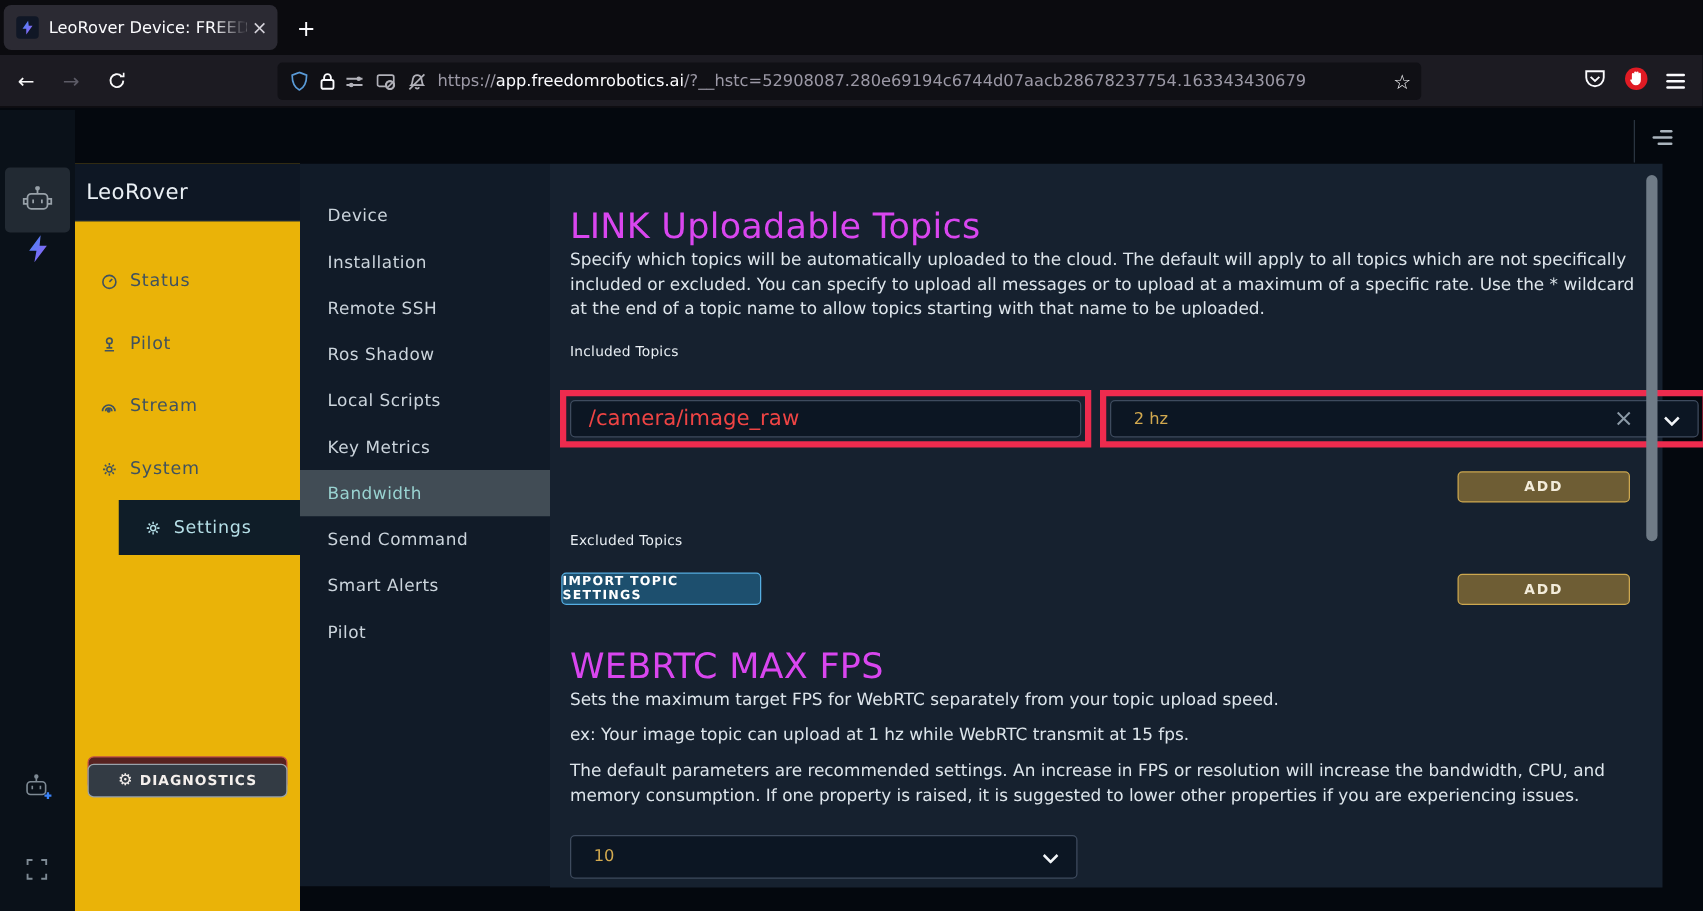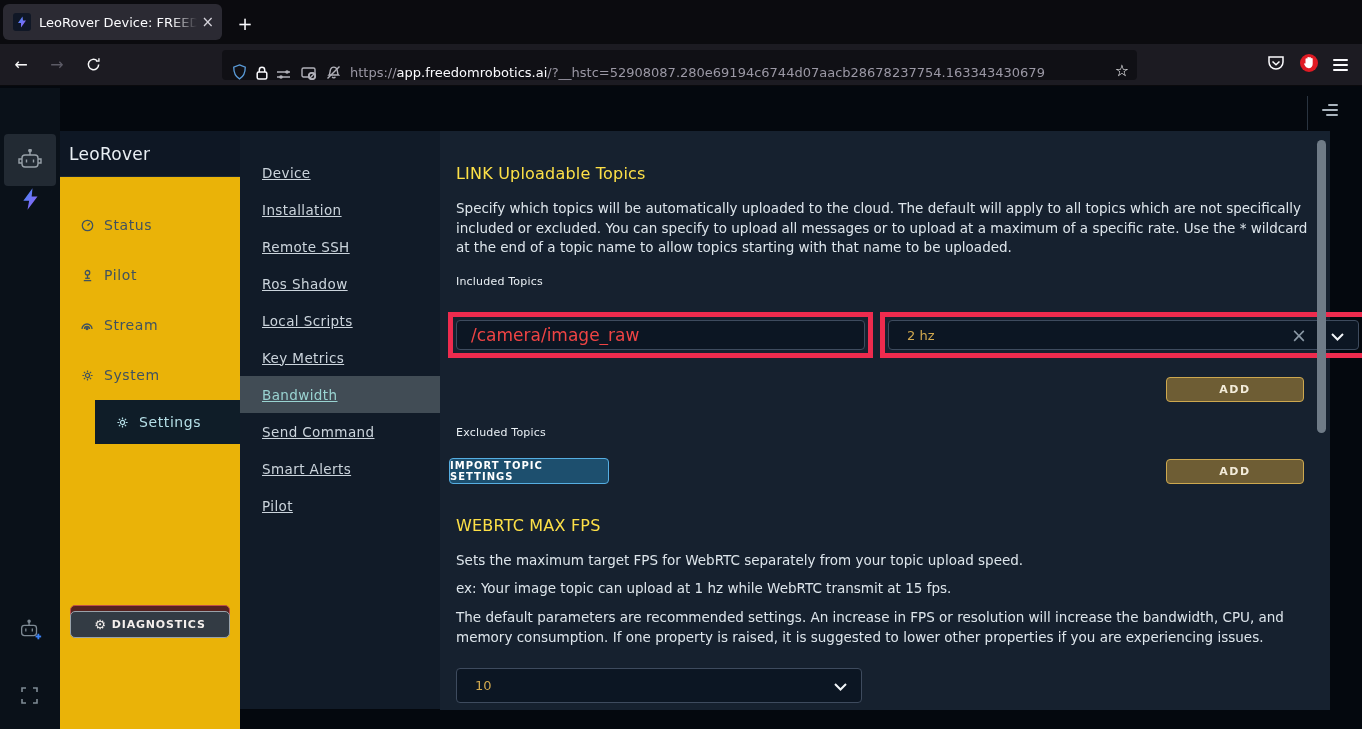--- a/index.html
+++ b/index.html
@@ -19,21 +19,21 @@
   .tab-close { color:#d4d2da; font-size:15px; margin-left:4px; cursor:default; line-height:1; }
   .newtab-btn { position:absolute; left:232px; top:10px; width:26px; height:26px; color:#fbfbfe;
                 font-size:18px; display:flex; align-items:center; justify-content:center; border-radius:4px; }
 
   .toolbar { position:absolute; left:0; top:44px; width:1362px; height:42px; background:#1c1b22;
              display:flex; align-items:center; border-bottom:1px solid #0a0a0d; }
   .nav-btn { width:30px; height:28px; display:flex; align-items:center; justify-content:center;
              font-size:16px; color:#f9f9fa; margin-left:6px; border-radius:4px; }
   .nav-btn.dim { color:#5c5b66; }
   .urlbar { position:absolute; left:222px; top:6px; width:915px; height:30px; background:#101015;
-            border-radius:4px; display:flex; align-items:flex-end; padding:0 8px 0 10px; }
+            border-radius:4px; display:flex; align-items:center; padding:0 8px 0 10px; }
   .urlbar .icn { margin-right:9px; display:flex; align-items:center; flex:0 0 auto; }
   .url-text { font-size:13px; white-space:nowrap; overflow:hidden; flex:1 1 auto; position:relative; }
   .url-text .dim { color:#9b98a5; } .url-text .host { color:#fbfbfe; }
   .url-fade { position:absolute; right:0; top:0; width:34px; height:100%;
               background:linear-gradient(90deg, rgba(16,16,21,0), #101015); }
   .star { color:#fbfbfe; font-size:16px; margin-left:6px; flex:0 0 auto; }
   .tb-right { position:absolute; right:0; top:0; height:42px; display:flex; align-items:center; gap:14px; padding-right:14px; }
   .burger { display:flex; flex-direction:column; gap:3px; }
   .burger span { display:block; width:15px; height:2px; background:#fbfbfe; border-radius:1px; }
 
@@ -54,25 +54,25 @@
   .sb-item .sbi { width:14px; margin-right:10px; display:flex; justify-content:center; }
   .sb-item.active { background:#0f1d28; color:#b5dfe7; height:44px;margin-left:35px; }
   .sb-btn { position:absolute; left:10px; width:160px; height:27px; border-radius:5px; display:flex;
             align-items:center; justify-content:center; font-size:11px; font-weight:bold;
             letter-spacing:0.8px; color:#f4efec; gap:5px; }
   .sb-btn.incident { top:442px; background:#572220; border:1px solid #bf4f47;margin-top:32px; }
   .sb-btn.diag { top:480px; background:#333b44; border:1px solid #99a2aa; }
 
   .subnav { position:absolute; left:240px; top:131px; width:200px; height:578px; background:#111b28; }
   .sn-item { height:37px; display:flex; align-items:center; padding-left:22px; color:#cbd4dc;
-             font-size:13.5px; letter-spacing:0.4px;text-decoration:underline; }
+             font-size:13.5px; letter-spacing:0.4px; }
   .sn-item.active { background:#414c55; color:#99d3d1; }
 
   .main { position:absolute; left:440px; top:131px; width:890px; height:579px; background:#16212f; }
-  .h1 { position:absolute; left:16px; color:#fde047; font-size:16px; font-weight:500; letter-spacing:0.2px; }
+  .h1 { position:absolute; left:16px; color:#d946ef; font-size:28px; font-weight:500; letter-spacing:0.2px; }
   .h2 { position:absolute; left:16px; color:#e9eff4; font-size:11px; font-weight:500; letter-spacing:0.2px; }
   .para { position:absolute; left:16px; color:#dde5eb; font-size:13.5px; line-height:19.5px; }
 
   .redbox { position:absolute; border:5px solid #ee2b4e; padding:3px; }
   .field { width:100%; height:100%; background:#0c1623; border:1px solid #3e4b5e; border-radius:4px;
            color:#ef4444; font-size:17px; font-family:"DejaVu Sans","Liberation Sans",sans-serif;
            padding:0 14px; outline:none; }
   .dd { width:100%; height:100%; background:#0c1623; border:1px solid #3e4b5e; border-radius:4px;
         display:flex; align-items:center; padding:0 14px 0 18px; }
   .dd .dd-val { color:#d2a94f; font-size:13px; flex:1 1 auto; }

